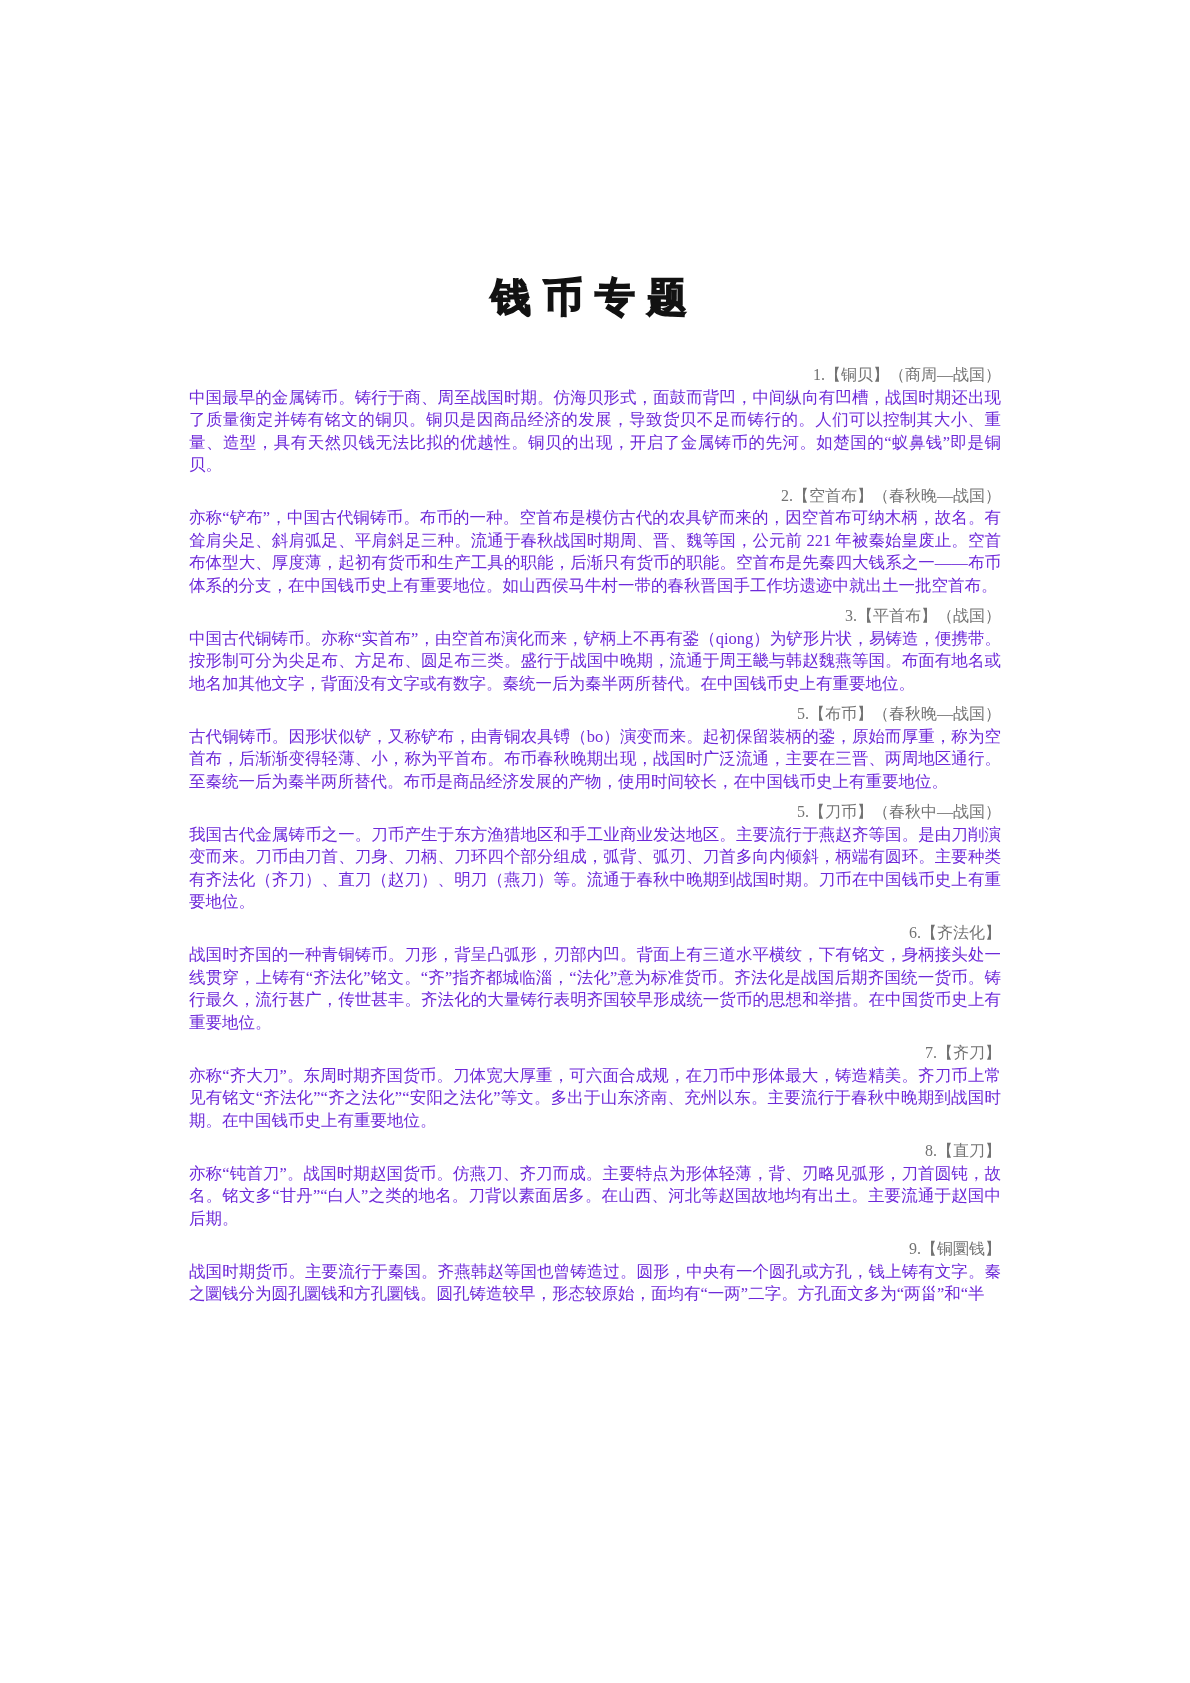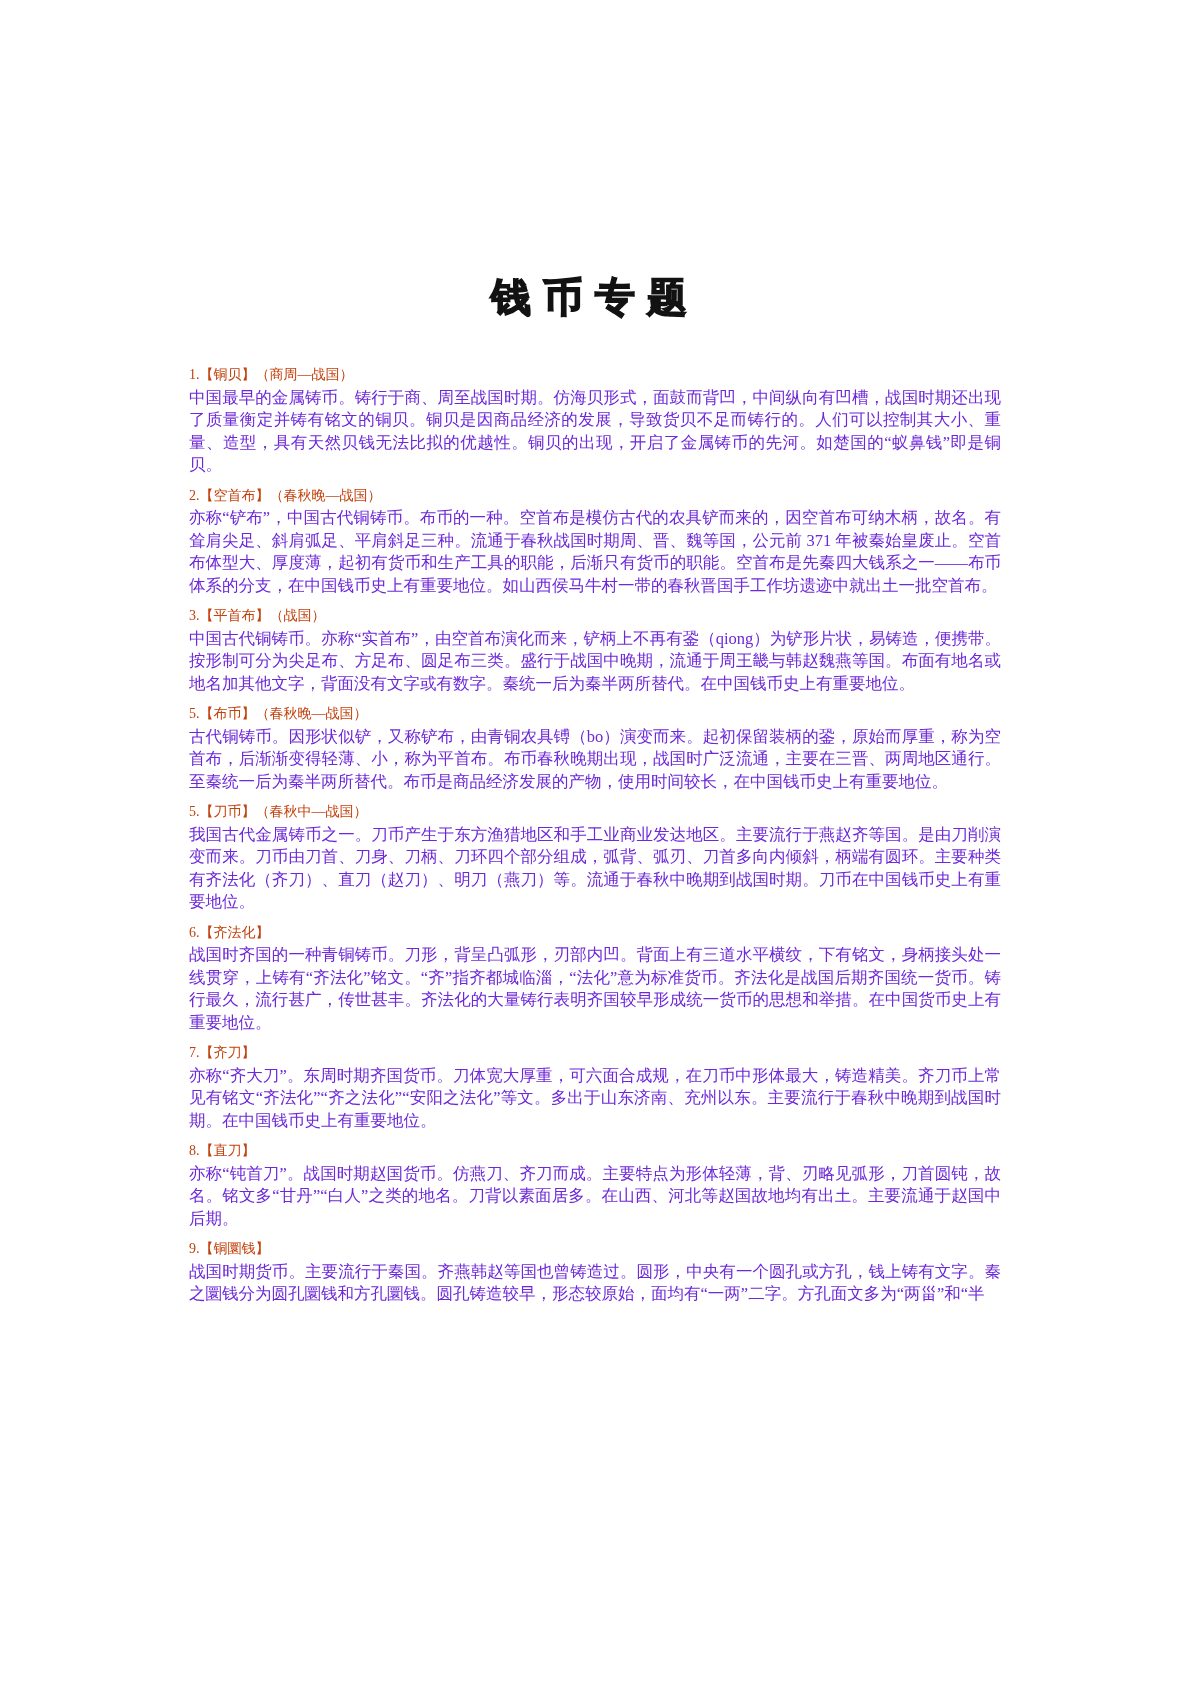--- a/index.html
+++ b/index.html
@@ -26,23 +26,24 @@
     letter-spacing: 12px;
     color: #121212;
     -webkit-text-stroke: 1.5px #121212;
   }
   .sections {
     width: 812px;
     margin: 44px auto 0 auto;
   }
   .section + .section { margin-top: 8px; }
   .sec-heading {
-    font-size: 14px;
+    font-size: 16px;
     line-height: 22.5px;
-    color: #c2410c;
+    color: #737373;
+    text-align: right;
   }
   .sec-body {
     font-size: 16.5px;
     line-height: 22.5px;
     text-align: justify;
     color: #6d28d9;
   }
 </style>
 </head>
 <body>
@@ -52,21 +53,21 @@
 
   <div class="sections">
 
     <section class="section">
       <div class="sec-heading">1.【铜贝】（商周—战国）</div>
       <p class="sec-body">中国最早的金属铸币。铸行于商、周至战国时期。仿海贝形式，面鼓而背凹，中间纵向有凹槽，战国时期还出现了质量衡定并铸有铭文的铜贝。铜贝是因商品经济的发展，导致货贝不足而铸行的。人们可以控制其大小、重量、造型，具有天然贝钱无法比拟的优越性。铜贝的出现，开启了金属铸币的先河。如楚国的“蚁鼻钱”即是铜贝。</p>
     </section>
 
     <section class="section">
       <div class="sec-heading">2.【空首布】（春秋晚—战国）</div>
-      <p class="sec-body">亦称“铲布”，中国古代铜铸币。布币的一种。空首布是模仿古代的农具铲而来的，因空首布可纳木柄，故名。有耸肩尖足、斜肩弧足、平肩斜足三种。流通于春秋战国时期周、晋、魏等国，公元前 371 年被秦始皇废止。空首布体型大、厚度薄，起初有货币和生产工具的职能，后渐只有货币的职能。空首布是先秦四大钱系之一——布币体系的分支，在中国钱币史上有重要地位。如山西侯马牛村一带的春秋晋国手工作坊遗迹中就出土一批空首布。</p>
+      <p class="sec-body">亦称“铲布”，中国古代铜铸币。布币的一种。空首布是模仿古代的农具铲而来的，因空首布可纳木柄，故名。有耸肩尖足、斜肩弧足、平肩斜足三种。流通于春秋战国时期周、晋、魏等国，公元前 221 年被秦始皇废止。空首布体型大、厚度薄，起初有货币和生产工具的职能，后渐只有货币的职能。空首布是先秦四大钱系之一——布币体系的分支，在中国钱币史上有重要地位。如山西侯马牛村一带的春秋晋国手工作坊遗迹中就出土一批空首布。</p>
     </section>
 
     <section class="section">
       <div class="sec-heading">3.【平首布】（战国）</div>
       <p class="sec-body">中国古代铜铸币。亦称“实首布”，由空首布演化而来，铲柄上不再有銎（qiong）为铲形片状，易铸造，便携带。按形制可分为尖足布、方足布、圆足布三类。盛行于战国中晚期，流通于周王畿与韩赵魏燕等国。布面有地名或地名加其他文字，背面没有文字或有数字。秦统一后为秦半两所替代。在中国钱币史上有重要地位。</p>
     </section>
 
     <section class="section">
       <div class="sec-heading">5.【布币】（春秋晚—战国）</div>
       <p class="sec-body">古代铜铸币。因形状似铲，又称铲布，由青铜农具镈（bo）演变而来。起初保留装柄的銎，原始而厚重，称为空首布，后渐渐变得轻薄、小，称为平首布。布币春秋晚期出现，战国时广泛流通，主要在三晋、两周地区通行。至秦统一后为秦半两所替代。布币是商品经济发展的产物，使用时间较长，在中国钱币史上有重要地位。</p>

